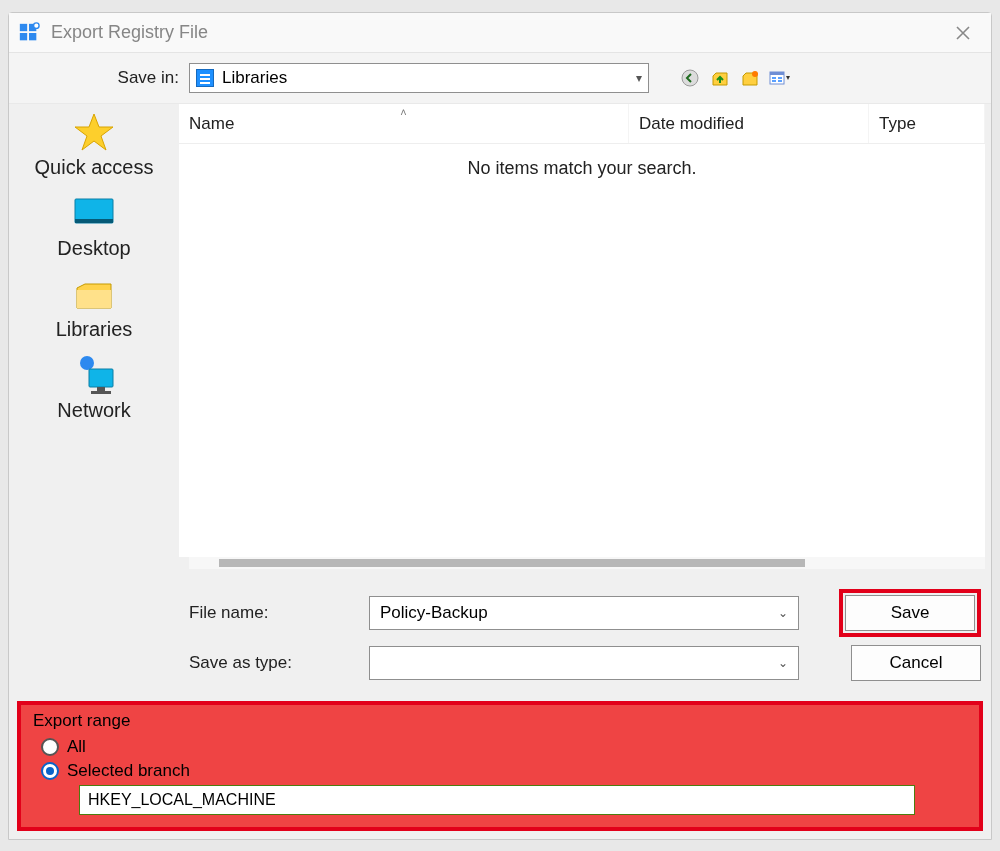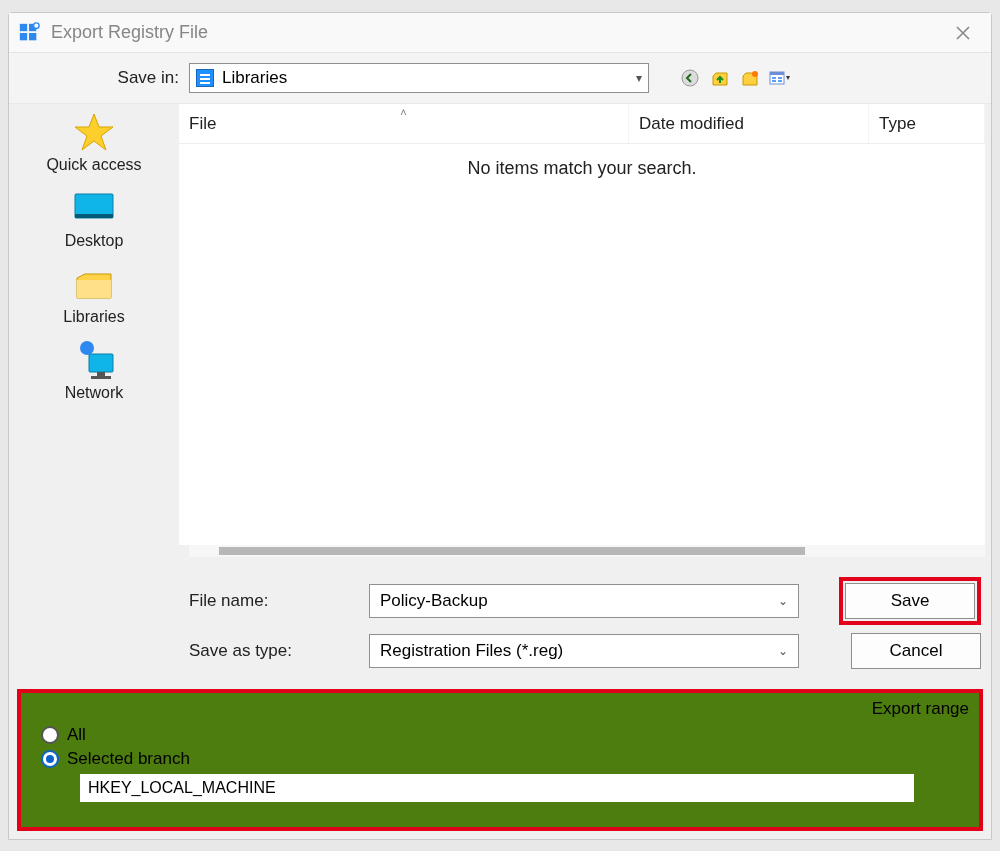--- a/index.html
+++ b/index.html
@@ -101,21 +101,21 @@
     width:150px;
     display:flex; flex-direction:column; align-items:center;
     padding:4px 0;
     cursor:pointer;
   }
   .place .pic {
     width:48px; height:40px;
     display:flex; align-items:center; justify-content:center;
   }
   .place .lab {
-    font-size:16px; color:#222; margin-top:4px;
+    font-size:20px; color:#222; margin-top:4px;
   }
 
   .filearea {
     flex:1;
     display:flex; flex-direction:column;
     background:#f0f0f0;
   }
   .listview {
     flex:1;
     margin: 0 6px 0 0;
@@ -179,23 +179,22 @@
     background:#fdfdfd;
     font-size:17px;
     display:flex; align-items:center; justify-content:center;
     cursor:pointer;
   }
   .save-hl { border:4px solid #e2001a; padding:2px; }
 
   .export-range {
     margin: 2px 8px 8px 8px;
     border: 4px solid #e2001a;
-    padding: 4px 10px 22px 10px;
-    background:#4d7c0f;
-    text-align:right;
+    padding: 4px 10px 10px 10px;
+    background:#ef4444;
   }
   .export-range .legend { font-size:17px; margin:2px 0 6px 2px; }
   .radio-row {
     display:flex; align-items:center; gap:8px;
     margin:4px 0 4px 10px;
     font-size:17px;
     cursor:pointer;
   }
   .radio {
     width:18px; height:18px; border:2px solid #555; border-radius:50%;
@@ -319,21 +318,21 @@
           </svg>
         </span>
         <span class="lab">Network</span>
       </div>
     </div>
 
     <div class="filearea">
       <div class="listview">
         <div class="columns">
           <div class="col col-name">
-            <span>File</span>
+            <span>Name</span>
             <span class="sort-caret">˄</span>
           </div>
           <div class="col col-date">
             <span>Date modified</span>
           </div>
           <div class="col col-type">
             <span>Type</span>
           </div>
         </div>
         <div class="empty-msg">No items match your search.</div>
@@ -353,21 +352,20 @@
             <div class="save-hl">
               <div class="btn">
                 <span>Save</span>
               </div>
             </div>
           </div>
         </div>
         <div class="form-row">
           <span class="lab">Save as type:</span>
           <div class="combo">
-            <span>Registration Files (*.reg)</span>
             <span class="chev">⌄</span>
           </div>
           <div class="actions">
             <div class="btn">
               <span>Cancel</span>
             </div>
           </div>
         </div>
       </div>
     </div>

